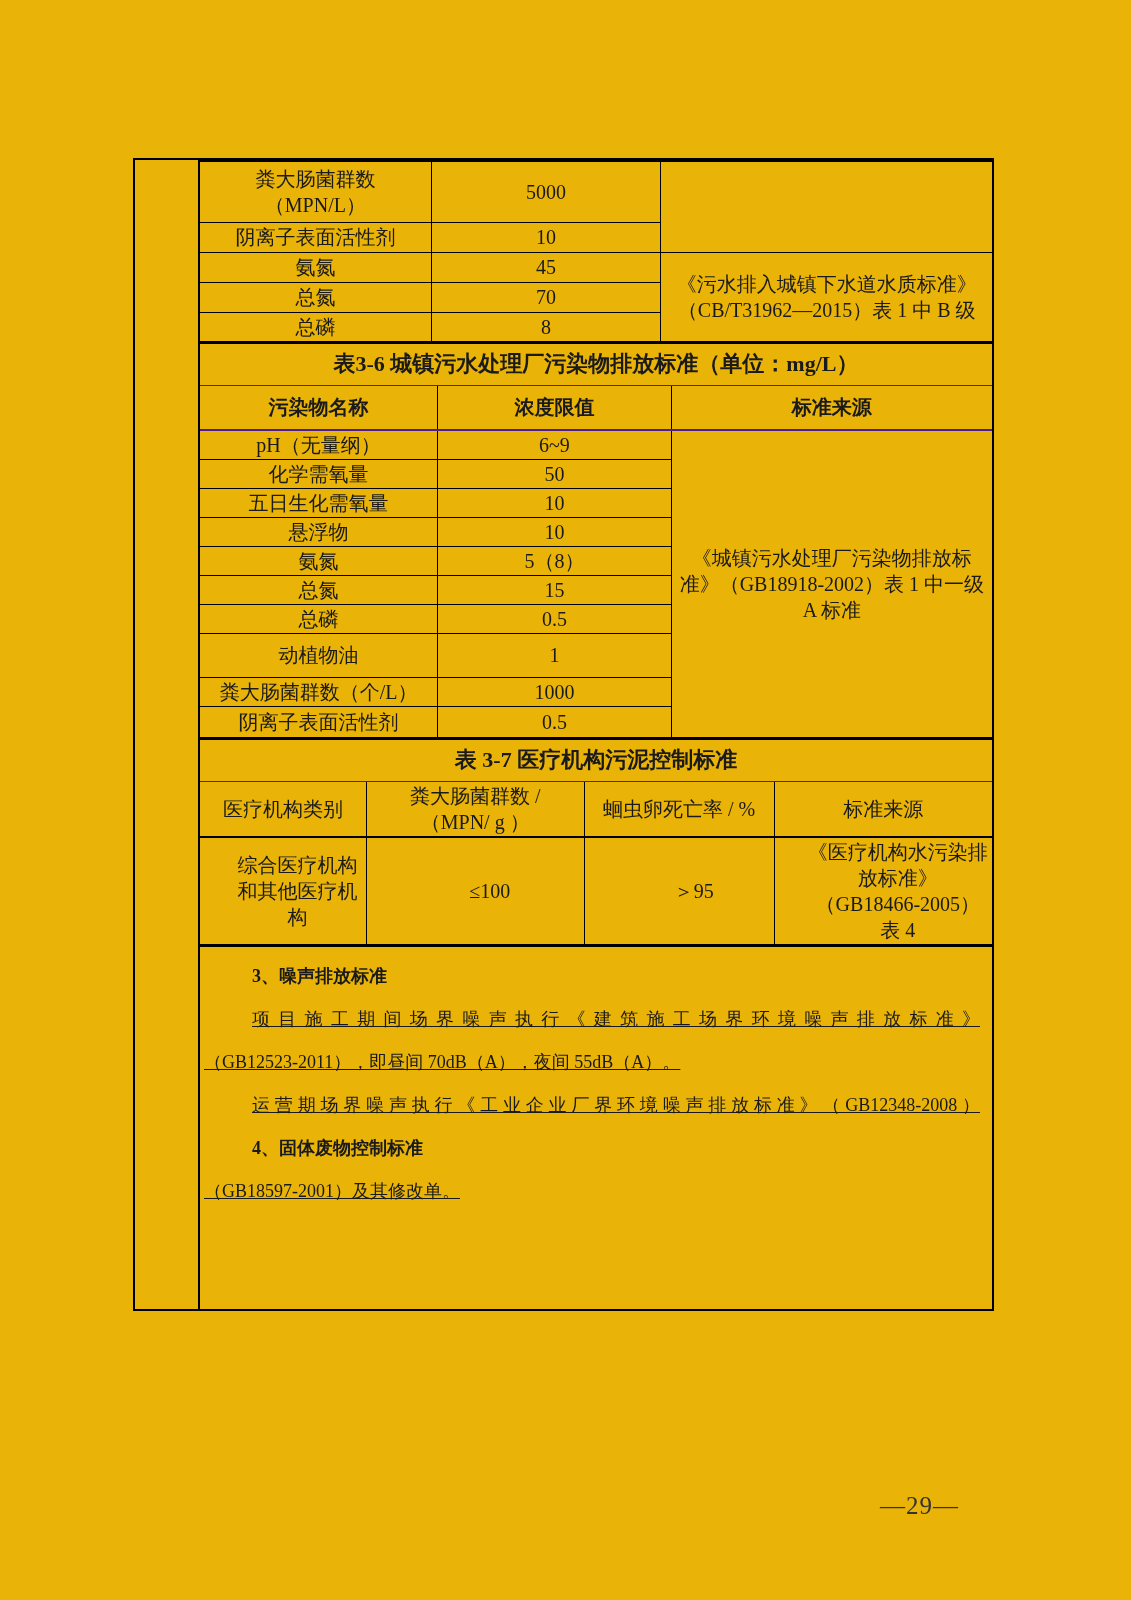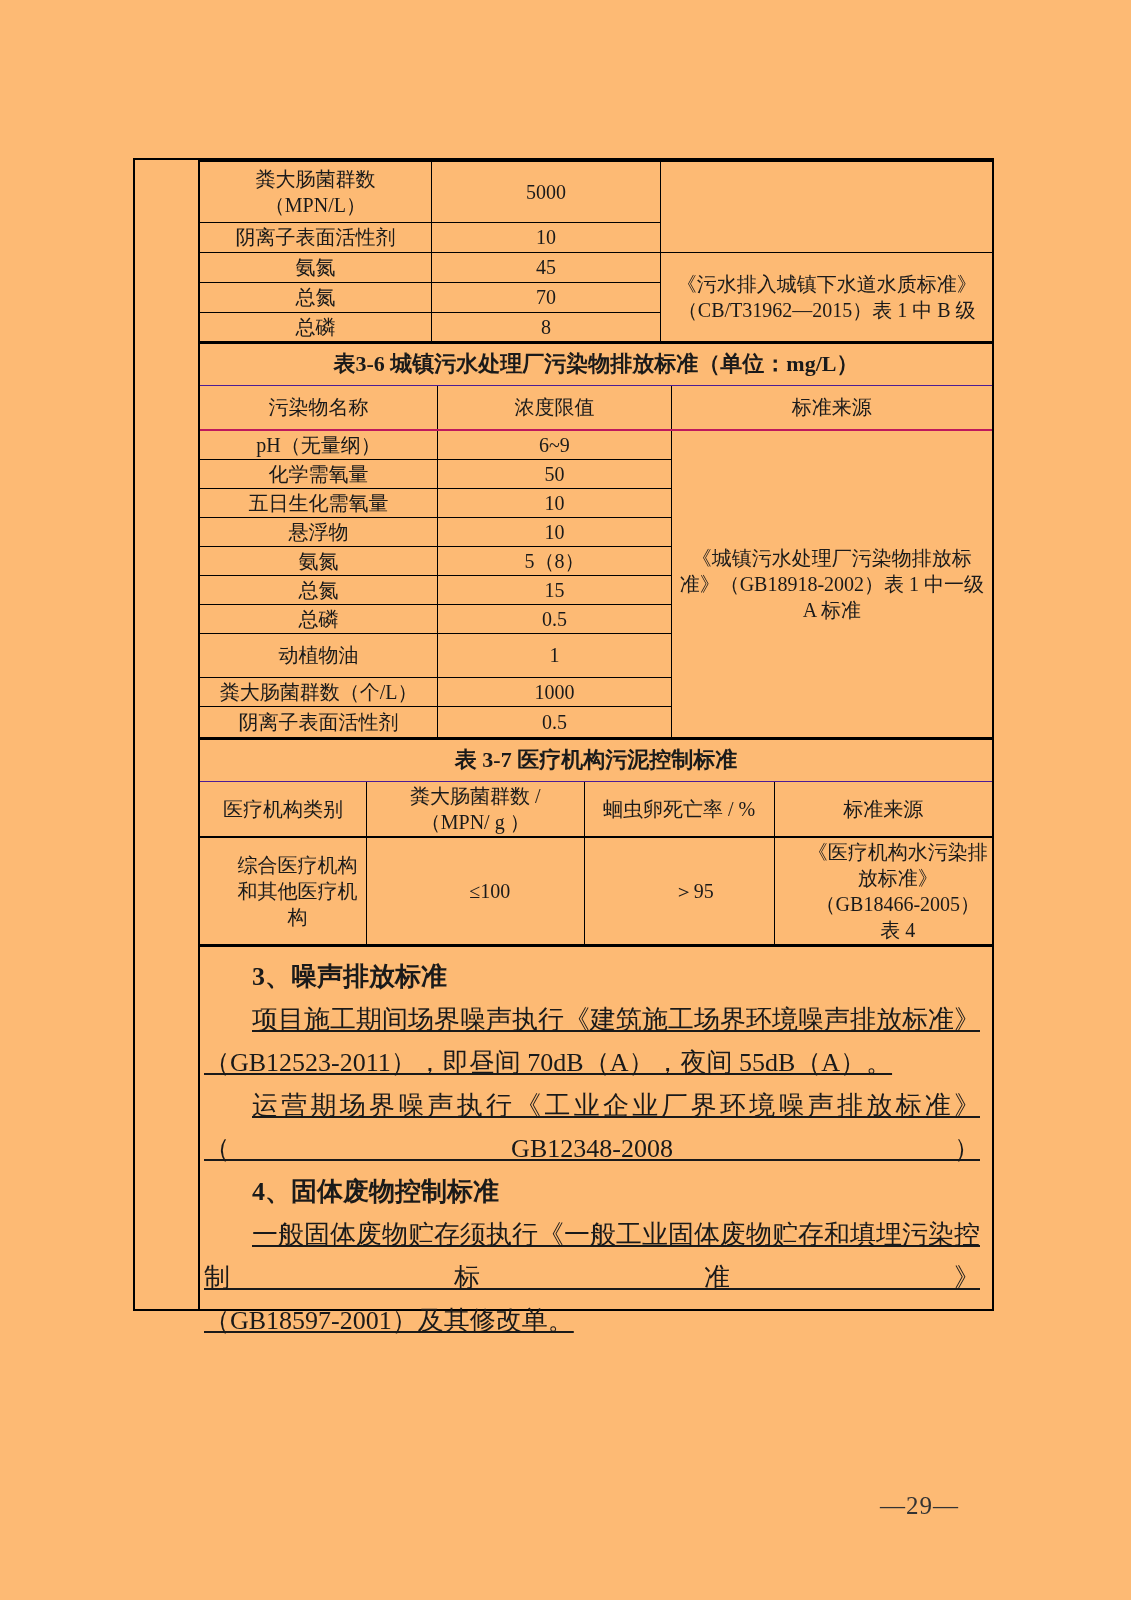--- a/index.html
+++ b/index.html
@@ -2,21 +2,21 @@
 <html><head>
 <meta charset="utf-8">
 <style>
   * { margin:0; padding:0; box-sizing:border-box; }
   html,body { background:#ffffff; }
   body {
     width:1131px; height:1600px; position:relative;
     font-family:"Liberation Serif","DejaVu Serif",serif;
     color:#1a1a1a;
   }
-  .page { position:absolute; inset:0; background:#fdba74; }
+  .page { position:absolute; inset:0; background:#eab308; }
 
   
   .frame {
     position:absolute; left:133px; top:158px; width:861px; height:1153px;
     border:2.5px solid #000; display:flex;
   }
   .left-col { width:65px; border-right:2px solid #000; flex:0 0 auto; }
   .content { flex:1 1 auto; display:flex; flex-direction:column; min-width:0; }
 
   table.tbl { width:100%; border-collapse:collapse; table-layout:fixed; }
@@ -34,31 +34,31 @@
   .tbl-top td.h61 { height:61px; }
   .tbl-top td.h30 { height:30px; }
 
   .tbl-title {
     height:42px; line-height:40px; text-align:center;
     font-weight:bold; font-size:22px; border-bottom:1px solid #4c1d95;
     flex:0 0 auto;
   }
 
   .tbl-36 { border-bottom:3px solid #000; }
-  .tbl-36 tr:first-child td { border-top:none; border-bottom:2px solid #be185d; height:44px; }
+  .tbl-36 tr:first-child td { border-top:none; border-bottom:2px solid #4c1d95; height:44px;font-weight:bold; }
   .tbl-36 td.h30 { height:24px; }
   .tbl-36 td.h44 { height:44px; }
   .tbl-36 td.h32 { height:32px; }
 
   .tbl-37 { border-bottom:3px solid #000; }
   .tbl-37 tr:first-child td { border-top:none; border-bottom:2px solid #000; height:55px; }
   .tbl-37 td.h80 { height:80px;padding-left:33px; }
 
   
-  .text-block { padding:8px 12px 0 4px; flex:1 1 auto; font-size:26px; }
+  .text-block { padding:8px 12px 0 4px; flex:1 1 auto; font-size:18px; }
   .tline { line-height:43px; white-space:nowrap;text-decoration:underline; }
   .tline.just { text-align:justify; text-align-last:justify; white-space:normal; }
   .tline.indent { text-indent:48px; }
   .theading { line-height:43px; font-weight:bold; padding-left:48px; }
 
   .page-number {
     position:absolute; top:1492px; right:172px;
     font-size:25px; letter-spacing:1px; color:#333;
   }
 </style>
@@ -191,21 +191,20 @@
           </tr>
         </tbody>
       </table>
 
       <div class="text-block">
         <div class="theading">3、噪声排放标准</div>
         <div class="tline just indent">项目施工期间场界噪声执行《建筑施工场界环境噪声排放标准》</div>
         <div class="tline">（GB12523-2011），即昼间 70dB（A），夜间 55dB（A）。</div>
         <div class="tline just indent">运营期场界噪声执行《工业企业厂界环境噪声排放标准》（GB12348-2008）</div>
         <div class="theading">4、固体废物控制标准</div>
-        <div class="tline just indent">一般固体废物贮存须执行《一般工业固体废物贮存和填埋污染控制标准》</div>
         <div class="tline">（GB18597-2001）及其修改单。</div>
       </div>
 
     </div>
   </div>
 
   <div class="page-number">—29—</div>
 </div>
 
 </body></html>

